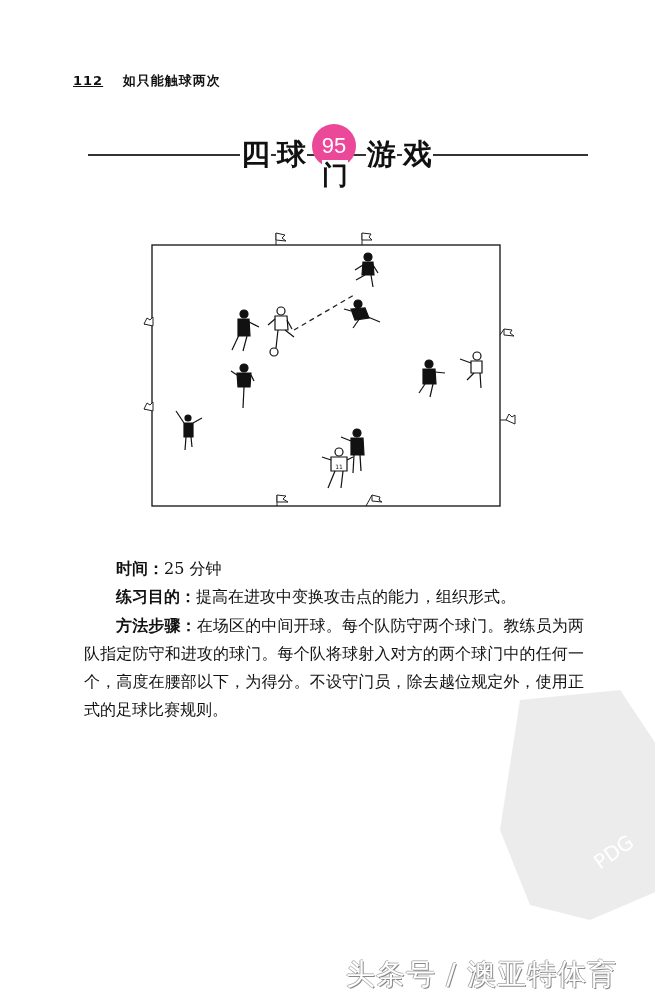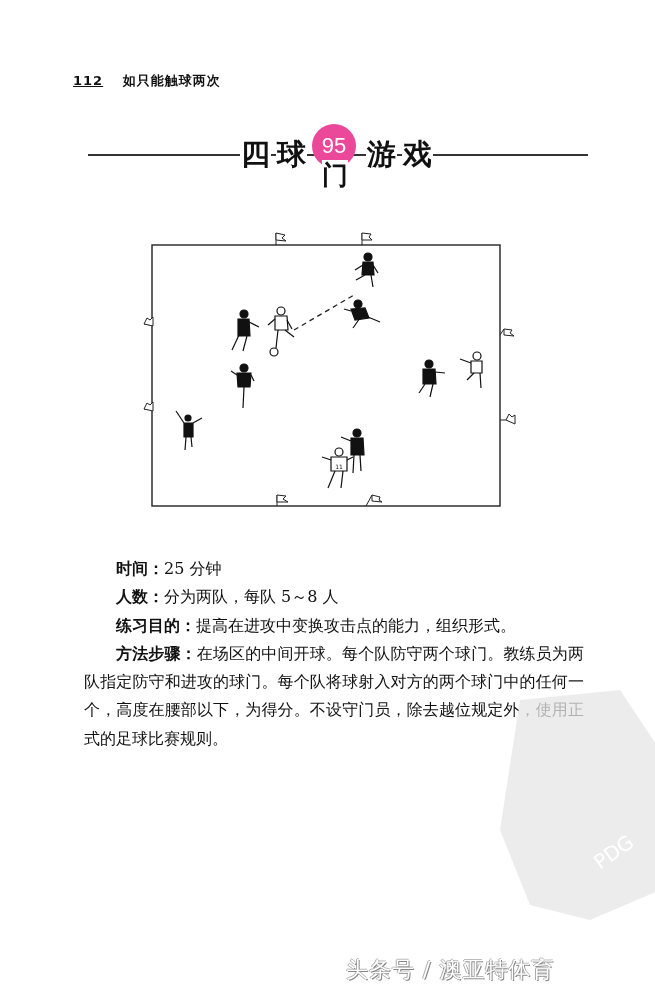--- a/index.html
+++ b/index.html
@@ -38,21 +38,21 @@
       position: absolute; left: 84px; top: 537px; width: 500px;
       font-family: "DejaVu Serif", serif; font-size: 16px; line-height: 28.3px; color: #111; margin-top: 18px;
     }
     .body-text p { margin: 0; text-indent: 32px; text-align: justify; }
     .body-text .lead { font-weight: bold; font-family: "DejaVu Sans", sans-serif; }
 
     .seal {
       position: absolute; left: 500px; top: 690px; width: 160px; height: 230px; pointer-events: none;
     }
     .footer-mark {
-      position: absolute; left: 346px; top: 955px; font-size: 22px; color: #fff;
+      position: absolute; left: 346px; top: 955px; font-size: 29px; color: #fff;
       letter-spacing: 1px;
       text-shadow: 1px 1px 0 #888, -1px 0 0 #aaa, 0 -1px 0 #bbb;
     }
   </style>
 </head>
 <body>
 
 <div class="running-head">
   <span class="page-no">112</span>
   <span>如只能触球两次</span>
@@ -164,21 +164,20 @@
         <line x1="207" y1="235" x2="213" y2="232"></line>
       <line x1="195" y1="246" x2="188" y2="263"></line>
         <line x1="203" y1="246" x2="201" y2="263"></line>
       <text x="199" y="244" font-size="6" text-anchor="middle" fill="#111" stroke="none" font-family="DejaVu Sans, sans-serif">11</text>
     </g>
   </svg>
 </div>
 
 <div class="body-text">
   <p><span class="lead">时间：</span><span>25 分钟</span></p>
-  <p><span class="lead">人数：</span><span>分为两队，每队 5～8 人</span></p>
   <p><span class="lead">练习目的：</span><span>提高在进攻中变换攻击点的能力，组织形式。</span></p>
   <p><span class="lead">方法步骤：</span><span>在场区的中间开球。每个队防守两个球门。教练员为两队指定防守和进攻的球门。每个队将球射入对方的两个球门中的任何一个，高度在腰部以下，为得分。不设守门员，除去越位规定外，使用正式的足球比赛规则。</span></p>
 </div>
 
 <div class="seal">
   <svg width="160" height="230" viewBox="0 0 160 230" xmlns="http://www.w3.org/2000/svg">
     <path d="M20 10 L120 0 L160 60 L160 200 L90 230 L30 215 L0 140 Z" fill="#e6e6e6" opacity="0.75"></path>
     <text x="100" y="180" font-size="20" fill="#fff" transform="rotate(-35 100 180)" font-family="DejaVu Sans, sans-serif">PDG</text>
   </svg>
 </div>

